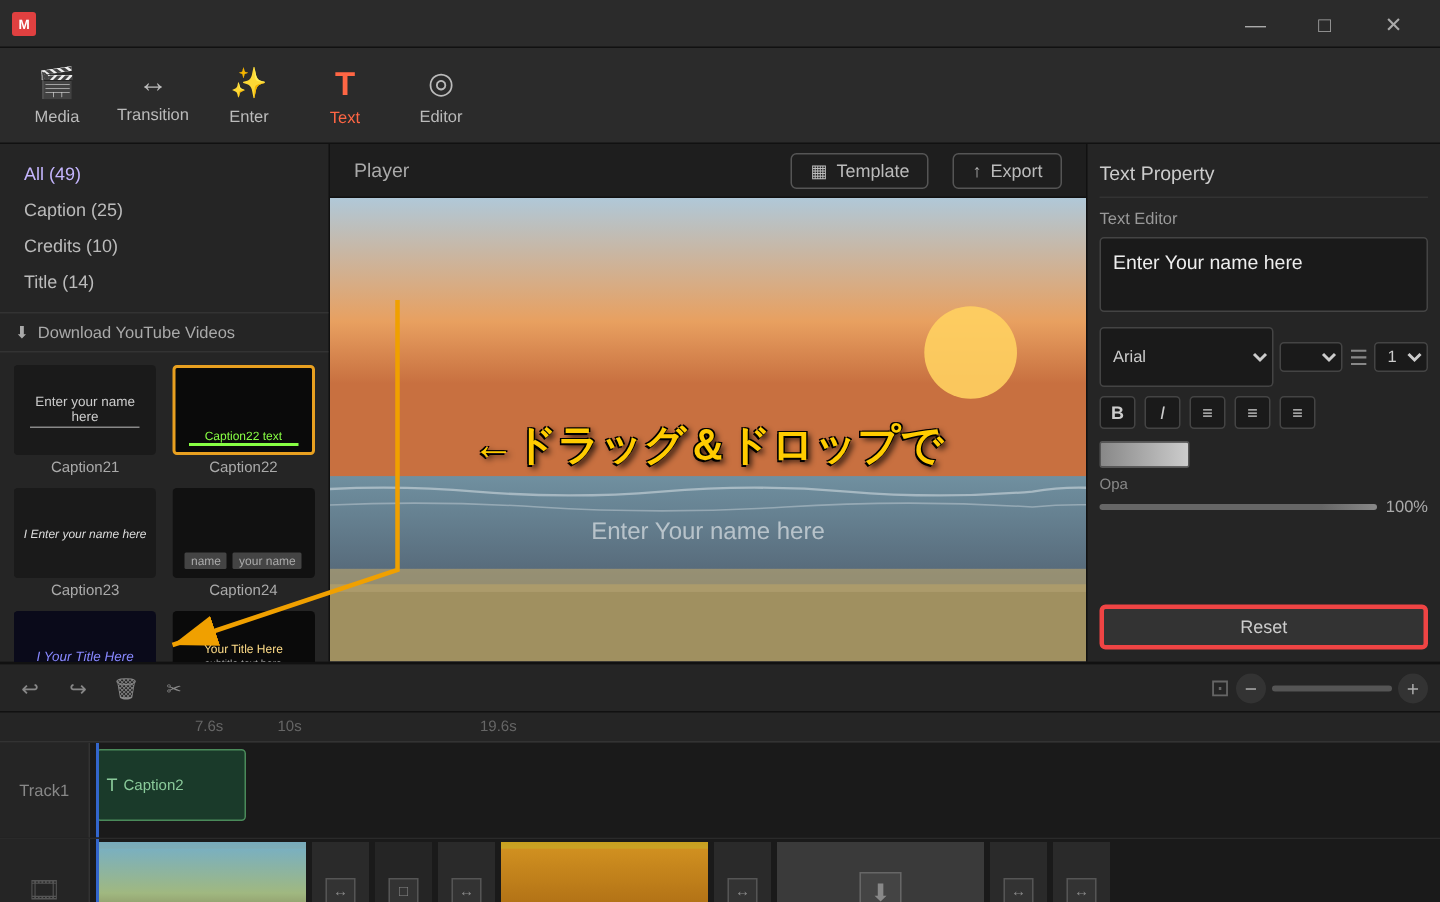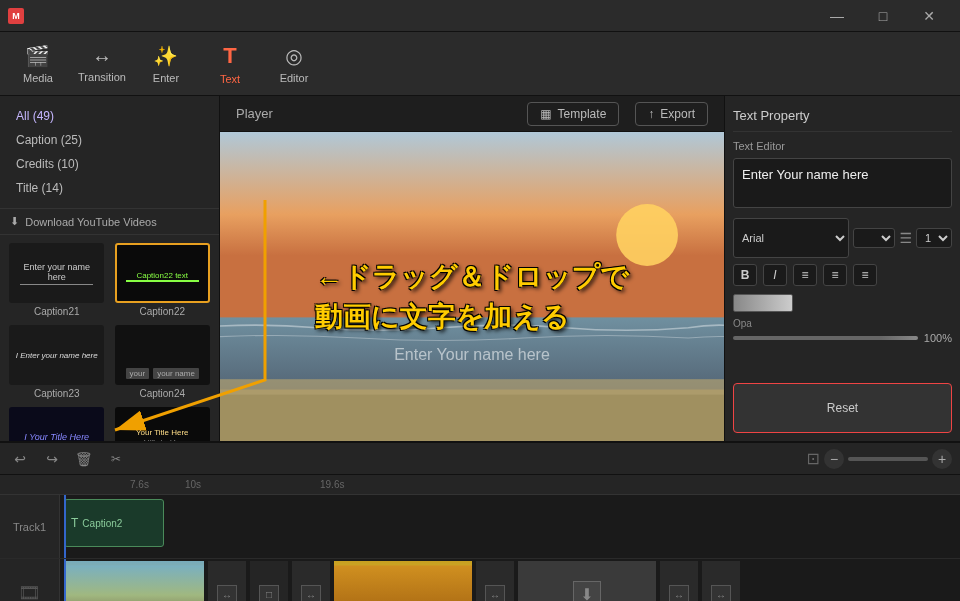--- a/index.html
+++ b/index.html
@@ -63,21 +63,21 @@
     .font-row { display: flex; gap: 4px; align-items: center; margin-bottom: 6px; }
     .font-select { background: #1a1a1a; border: 1px solid #444; color: #ccc; padding: 12px 4px; border-radius: 3px; font-size: 11px; flex: 1; }
     .size-select { background: #1a1a1a; border: 1px solid #444; color: #ccc; padding: 2px 20px; border-radius: 3px; font-size: 11px; width: 42px; }
     .spacing-select { background: #1a1a1a; border: 1px solid #444; color: #ccc; padding: 2px 4px; border-radius: 3px; font-size: 11px; width: 36px; }
     .format-row { display: flex; gap: 6px; align-items: center; margin-bottom: 8px; }
     .fmt-btn { width: 24px; height: 22px; background: #1a1a1a; border: 1px solid #444; color: #ccc; border-radius: 3px; cursor: pointer; font-size: 12px; display: flex; align-items: center; justify-content: center; }
     .color-row { display: flex; align-items: center; gap: 6px; margin-bottom: 6px; }
     .color-swatch { width: 60px; height: 18px; background: linear-gradient(to right, #888, #ccc); border: 1px solid #555; border-radius: 2px; }
     .opacity-row { display: flex; align-items: center; gap: 6px; margin-bottom: 10px; font-size: 11px; color: #aaa; }
     .opacity-slider { flex: 1; height: 4px; background: linear-gradient(to right, #666 80%, #888 100%); border-radius: 2px; }
-    .reset-btn { width: 100%; padding: 17px; background: #333; border: 1px solid #ef4444; border-radius: 4px; color: #ccc; cursor: pointer; font-size: 12px; }
+    .reset-btn { width: 100%; padding: 5px; background: #333; border: 3px solid #ef4444; border-radius: 4px; color: #ccc; cursor: pointer; font-size: 12px; }
 
     
     #caption-grid::-webkit-scrollbar { width: 4px; }
     #caption-grid::-webkit-scrollbar-track { background: #1a1a1a; }
     #caption-grid::-webkit-scrollbar-thumb { background: #555; border-radius: 2px; }
 
     
     #timeline { height: 160px; background: #1e1e1e; border-top: 2px solid #111; display: flex; flex-direction: column; }
     #timeline-toolbar { height: 32px; background: #252525; display: flex; align-items: center; padding: 0 8px; gap: 8px; border-bottom: 1px solid #111; }
     .tl-btn { width: 24px; height: 24px; display: flex; align-items: center; justify-content: center; cursor: pointer; color: #888; border-radius: 3px; font-size: 14px; }
@@ -172,41 +172,41 @@
         <div class="caption-thumb ct-21">
           <div class="ct-inner">
             <div class="ct-21-text">Enter your name here</div>
           </div>
         </div>
         <span class="caption-label">Caption21</span>
       </div>
 
       <div class="caption-item">
         <div class="caption-thumb ct-22 selected">
-          <div class="ct-inner" style="flex-direction:column; align-items:center; justify-content:flex-end; padding-bottom:19px;">
+          <div class="ct-inner" style="flex-direction:column; align-items:center; justify-content:flex-end; padding-bottom:4px;">
             <div class="ct-22-text">Caption22 text</div>
           </div>
         </div>
         <span class="caption-label">Caption22</span>
       </div>
 
       <div class="caption-item">
         <div class="caption-thumb ct-23">
           <div class="ct-inner">
             <span class="ct-23-text">I Enter your name here</span>
           </div>
         </div>
         <span class="caption-label">Caption23</span>
       </div>
 
       <div class="caption-item">
         <div class="caption-thumb ct-24">
           <div class="ct-inner" style="flex-direction:column; justify-content:flex-end; padding-bottom:4px;">
             <span style="color:#aaa;font-size:8px;display:flex;gap:4px;">
-              <span style="background:#444;padding:1px 4px;border-radius:1px;">your</span>
+              <span style="background:#444;padding:1px 4px;border-radius:1px;">name</span>
               <span style="background:#444;padding:1px 4px;border-radius:1px;">your name</span>
             </span>
           </div>
         </div>
         <span class="caption-label">Caption24</span>
       </div>
 
       <div class="caption-item">
         <div class="caption-thumb ct-25">
           <div class="ct-inner">
@@ -266,21 +266,20 @@
           <rect y="250" width="540" height="50" fill="#a09060"></rect>
           <rect y="240" width="540" height="15" fill="#b0a070" opacity="0.7"></rect>
         </svg>
       </div>
 
       <div class="overlay-text" style="position:absolute;bottom:25%;left:50%;transform:translateX(-50%);color:rgba(255,255,255,0.55);font-size:16px;white-space:nowrap;">Enter Your name here</div>
 
       <div class="jp-overlay">
         <div style="margin-top: 20px;">
           <div class="jp-text">←ドラッグ＆ドロップで</div>
-          <div class="jp-text">動画に文字を加える</div>
         </div>
       </div>
     </div>
   </div>
 
   <div id="right-panel">
     <div class="panel-title">Text Property</div>
     <div class="section-title">Text Editor</div>
     <div class="text-editor-box">Enter Your name here</div>
     <div class="font-row">

